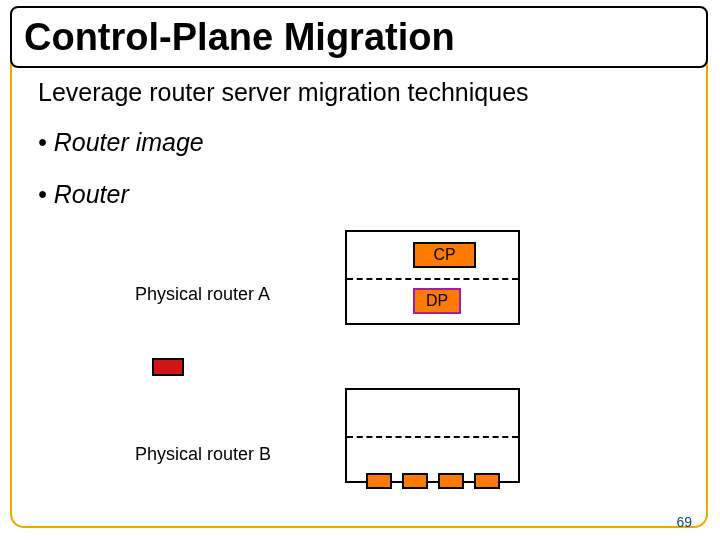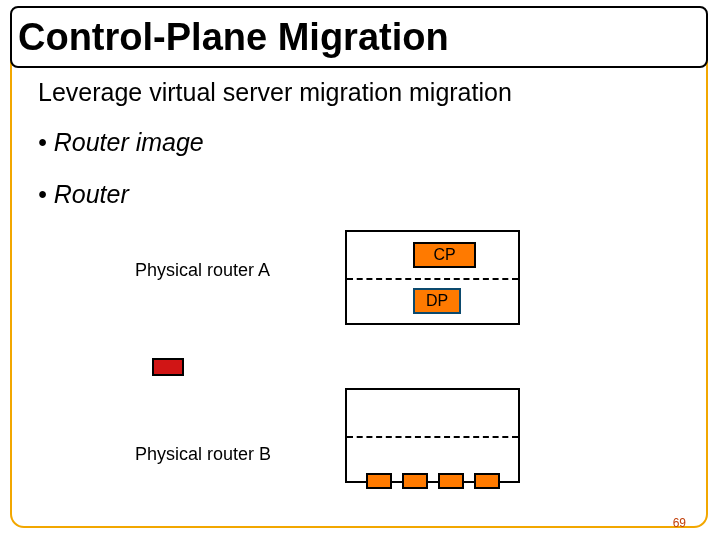--- a/index.html
+++ b/index.html
@@ -25,21 +25,21 @@
     left: 10px;
     top: 6px;
     width: 698px;
     height: 62px;
     border: 2px solid #000;
     border-radius: 8px;
     background: #fff;
     box-sizing: border-box;
     display: flex;
     align-items: center;
-    padding-left: 6px;
+    padding-left: 12px;
   }
   .title-text {
     font-size: 38px;
     font-weight: bold;
     color: #000;
   }
   .subtitle {
     position: absolute;
     left: 38px;
     top: 78px;
@@ -83,21 +83,21 @@
     border: 2px solid #000;
     box-sizing: border-box;
     display: flex; align-items: center; justify-content: center;
     font-size: 16px;
   }
   .dp-box {
     position: absolute;
     left: 66px; top: 56px;
     width: 48px; height: 26px;
     background: #ff7a00;
-    border: 2px solid #0c4a6e;
+    border: 2px solid #a21caf;
     box-sizing: border-box;
     display: flex; align-items: center; justify-content: center;
     font-size: 16px;
   }
 
   .red-box {
     position: absolute;
     left: 152px;
     top: 358px;
     width: 32px;
@@ -133,41 +133,41 @@
   }
   .port {
     width: 26px; height: 16px;
     background: #ff7a00;
     border: 2px solid #000;
     box-sizing: border-box;
   }
 
   .page-num {
     position: absolute;
-    right: 34px;
+    right: 28px;
     bottom: 10px;
-    font-size: 12px;
-    color: #c2410c;
+    font-size: 14px;
+    color: #0c4a6e;
   }
 </style>
 </head>
 <body>
 
 <div class="slide-frame"></div>
 
 <div class="title-box">
   <span class="title-text">Control-Plane Migration</span>
 </div>
 
-<div class="subtitle">Leverage virtual server migration migration</div>
+<div class="subtitle">Leverage router server migration techniques</div>
 
 <div class="bullet" style="top:128px">• Router image</div>
 <div class="bullet" style="top:180px">• Router</div>
 
-<div class="router-label" style="left:135px; top:260px">Physical router A</div>
+<div class="router-label" style="left:135px; top:284px">Physical router A</div>
 
 <div class="routerA-box">
   <div class="routerA-mid"></div>
   <div class="cp-box">
       <span>CP</span>
     </div>
   <div class="dp-box">
       <span>DP</span>
     </div>
 </div>

